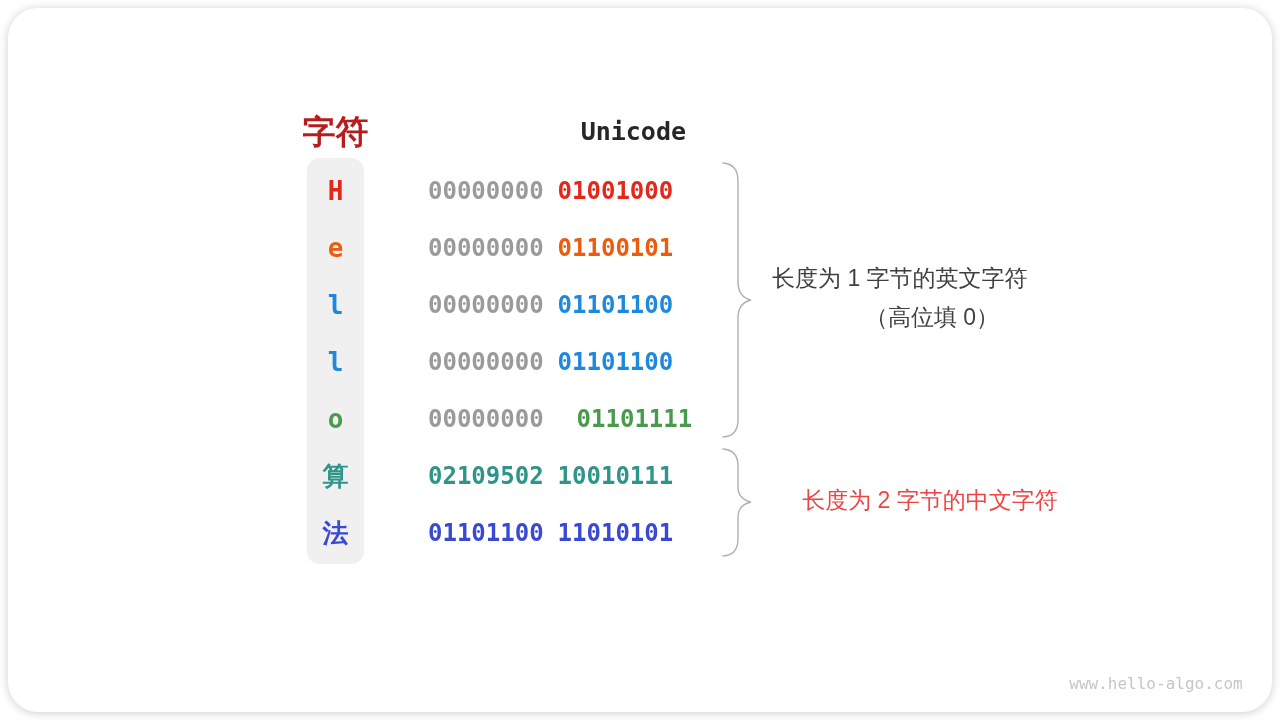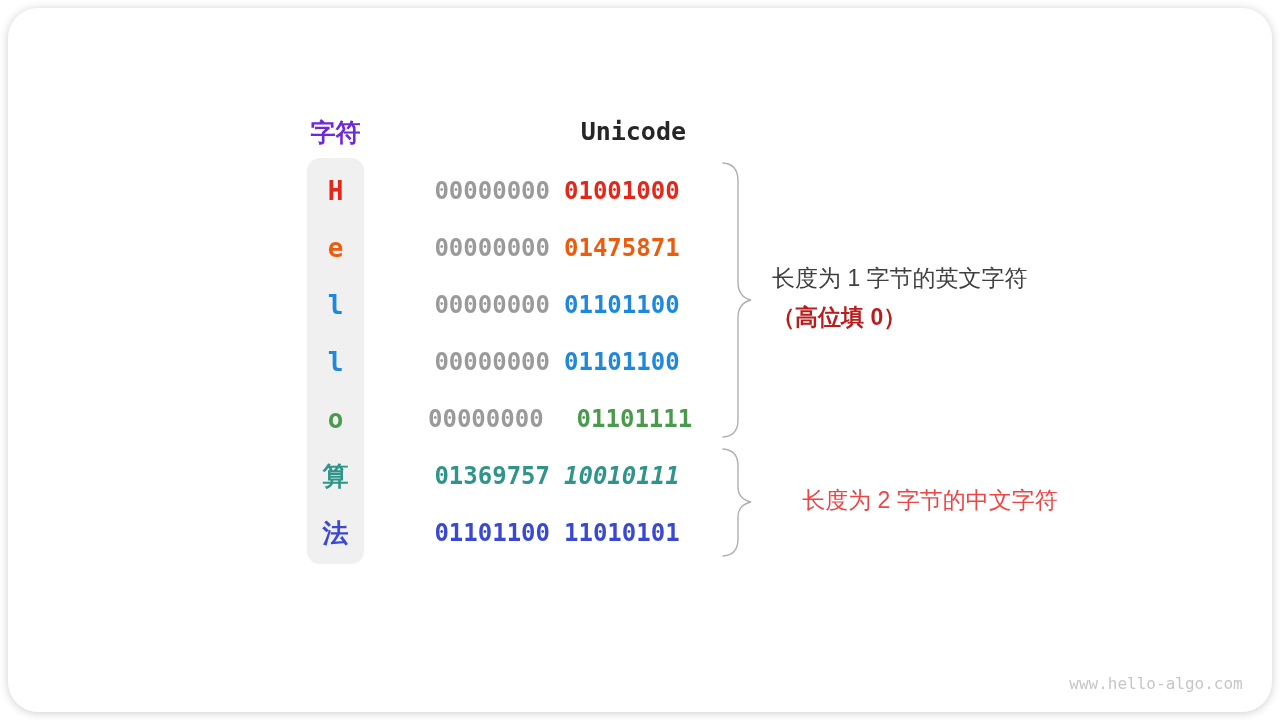--- a/index.html
+++ b/index.html
@@ -15,60 +15,60 @@
     left: 8px; top: 8px;
     width: 1264px; height: 704px;
     background: #ffffff;
     border-radius: 30px;
     box-shadow: 0 1px 10px rgba(0,0,0,0.20);
   }
   .abs { position: absolute; }
   .hdr-char {
     left: 297px; top: 112px; width: 77px; height: 40px;
     line-height: 40px; text-align: center;
-    font-size: 25px; font-weight: bold; color: #6d28d9;
+    font-size: 33px; font-weight: bold; color: #b91c1c;
   }
   .hdr-unicode {
     left: 428px; top: 112px; width: 258px; height: 40px;
     line-height: 40px; text-align: right;
     font-family: "DejaVu Sans Mono", monospace;
     font-size: 25px; font-weight: bold; color: #262626;
   }
   .char-col-bg {
     left: 307px; top: 158px; width: 57px; height: 406px;
     background: #f0f0f0;
     border-radius: 13px;
   }
   .cell-char {
     left: 307px; width: 57px; height: 57px;
     line-height: 57px; text-align: center;
     font-family: "DejaVu Sans Mono", monospace;
     font-size: 26px; font-weight: bold;
   }
   .cell-bin {
     left: 428px; width: 258px; height: 57px;
-    line-height: 57px; text-align: center;
+    line-height: 57px; 
     font-family: "DejaVu Sans Mono", monospace;
     font-size: 24px; font-weight: bold;
     white-space: nowrap;
   }
   .cell-bin .byte + .byte { margin-left: 14px; }
   .brace-svg {
     left: 0; top: 0; width: 1280px; height: 720px;
     pointer-events: none;
   }
   .ann-line1 {
     left: 772px; top: 258px; width: 320px; height: 40px;
     line-height: 40px; text-align: left;
     font-size: 23px; color: #3f3f3f;
   }
   .ann-line2 {
     left: 772px; top: 297px; width: 320px; height: 40px;
-    line-height: 40px; text-align: left;
-    font-size: 23px; font-weight: bold; color: #b91c1c;
+    line-height: 40px; text-align: center;
+    font-size: 23px; font-weight: normal; color: #404040;
   }
   .ann2-line1 {
     left: 770px; top: 480px; width: 320px; height: 40px;
     line-height: 40px; text-align: center;
     font-size: 23px; color: #ef4444;
   }
   .watermark {
     left: 1066px; top: 672px; width: 180px; height: 24px;
     line-height: 24px; text-align: center;
     font-family: "DejaVu Sans Mono", monospace;
@@ -82,33 +82,33 @@
 
 <div class="abs hdr-char">字符</div>
 <div class="abs hdr-unicode">Unicode</div>
 
 <div class="abs char-col-bg"></div>
 
 <div class="abs cell-char" style="top: 163px; color: rgb(227, 40, 27);">H</div>
 <div class="abs cell-bin" style="top:163px"><span class="byte" style="color: rgb(154, 154, 154);">00000000</span><span class="byte" style="color: rgb(227, 40, 27);">01001000</span></div>
 
 <div class="abs cell-char" style="top: 220px; color: rgb(236, 92, 14);">e</div>
-<div class="abs cell-bin" style="top:220px"><span class="byte" style="color: rgb(154, 154, 154);">00000000</span><span class="byte" style="color: rgb(236, 92, 14);">01475871</span></div>
+<div class="abs cell-bin" style="top:220px"><span class="byte" style="color: rgb(154, 154, 154);">00000000</span><span class="byte" style="color: rgb(236, 92, 14);">01100101</span></div>
 
 <div class="abs cell-char" style="top: 277px; color: rgb(30, 136, 221);">l</div>
 <div class="abs cell-bin" style="top:277px"><span class="byte" style="color: rgb(154, 154, 154);">00000000</span><span class="byte" style="color: rgb(30, 136, 221);">01101100</span></div>
 
 <div class="abs cell-char" style="top: 334px; color: rgb(30, 136, 221);">l</div>
 <div class="abs cell-bin" style="top:334px"><span class="byte" style="color: rgb(154, 154, 154);">00000000</span><span class="byte" style="color: rgb(30, 136, 221);">01101100</span></div>
 
 <div class="abs cell-char" style="top: 391px; color: rgb(74, 154, 78);">o</div>
 <div class="abs cell-bin" style="top:391px"><span class="byte" style="color: rgb(154, 154, 154);">00000000</span><span class="byte" style="color: rgb(74, 154, 78); margin-left: 33px;">01101111</span></div>
 
 <div class="abs cell-char" style="top: 448px; font-family: &quot;Liberation Sans&quot;, sans-serif; color: rgb(47, 148, 137);">算</div>
-<div class="abs cell-bin" style="top:448px"><span class="byte" style="color: rgb(47, 148, 137);">01369757</span><span class="byte" style="color: rgb(47, 148, 137); font-style: italic;">10010111</span></div>
+<div class="abs cell-bin" style="top:448px"><span class="byte" style="color: rgb(47, 148, 137);">02109502</span><span class="byte" style="color: rgb(47, 148, 137);">10010111</span></div>
 
 <div class="abs cell-char" style="top: 505px; font-family: &quot;Liberation Sans&quot;, sans-serif; color: rgb(58, 73, 210);">法</div>
 <div class="abs cell-bin" style="top:505px"><span class="byte" style="color: rgb(58, 73, 210);">01101100</span><span class="byte" style="color: rgb(58, 73, 210);">11010101</span></div>
 
 <svg class="abs brace-svg" viewBox="0 0 1280 720" xmlns="http://www.w3.org/2000/svg">
   <path d="M 723 163 Q 738 164 738 181 L 738 282 Q 738 297 751 300 Q 738 303 738 318 L 738 420 Q 738 436 723 437" fill="none" stroke="#b0b0b0" stroke-width="1.4" stroke-linecap="round"></path>
   <path d="M 723 449 Q 738 450 738 466 L 738 487 Q 738 499 751 502 Q 738 505 738 517 L 738 539 Q 738 555 723 556" fill="none" stroke="#b0b0b0" stroke-width="1.4" stroke-linecap="round"></path>
 </svg>
 
 <div class="abs ann-line1">长度为 1 字节的英文字符</div>

